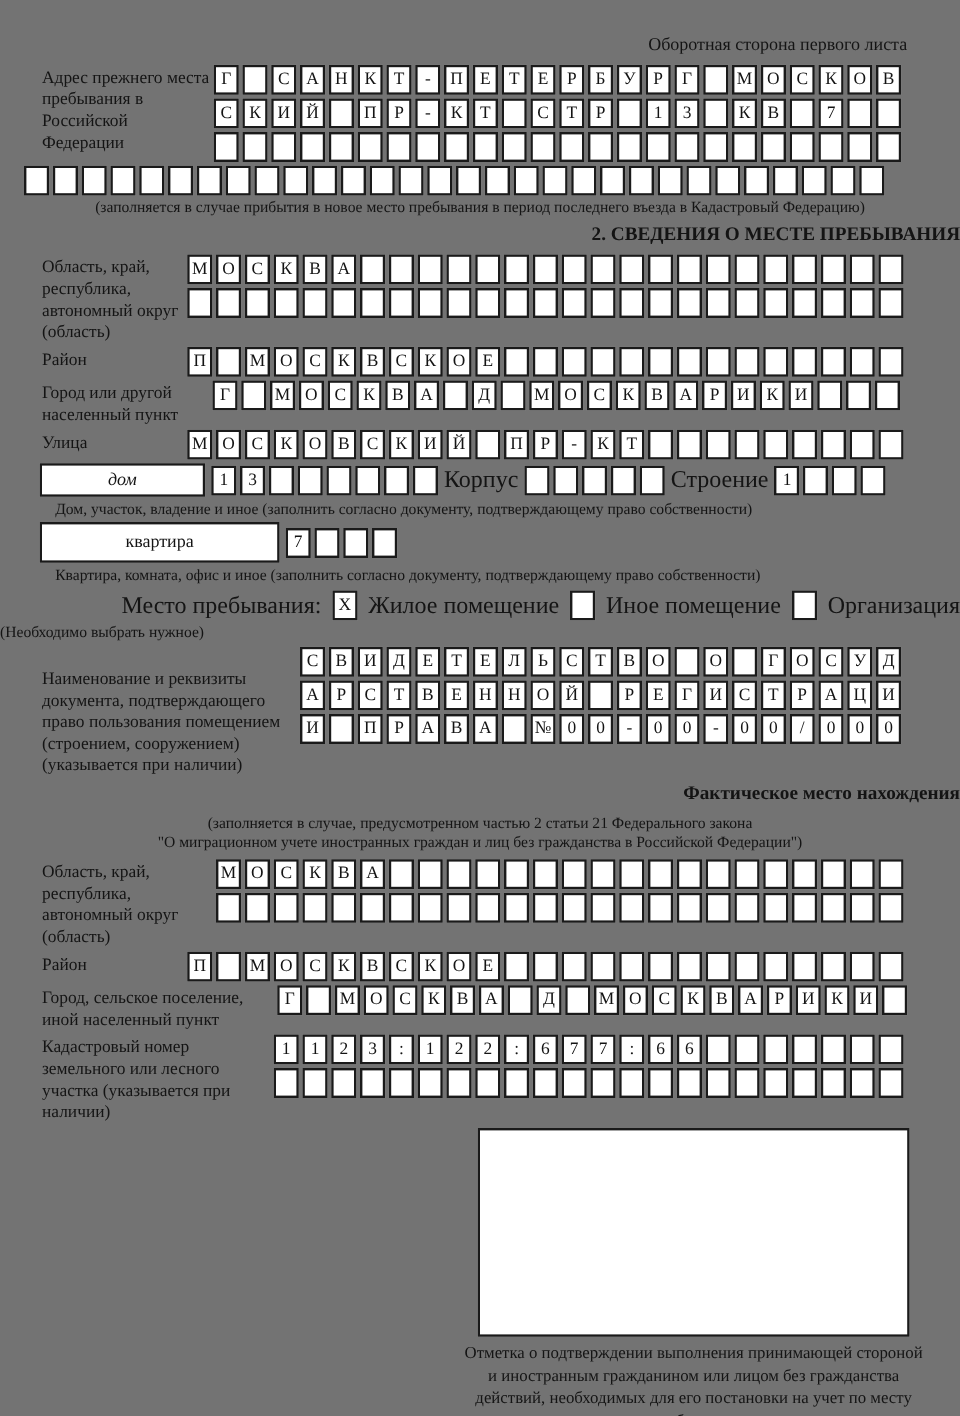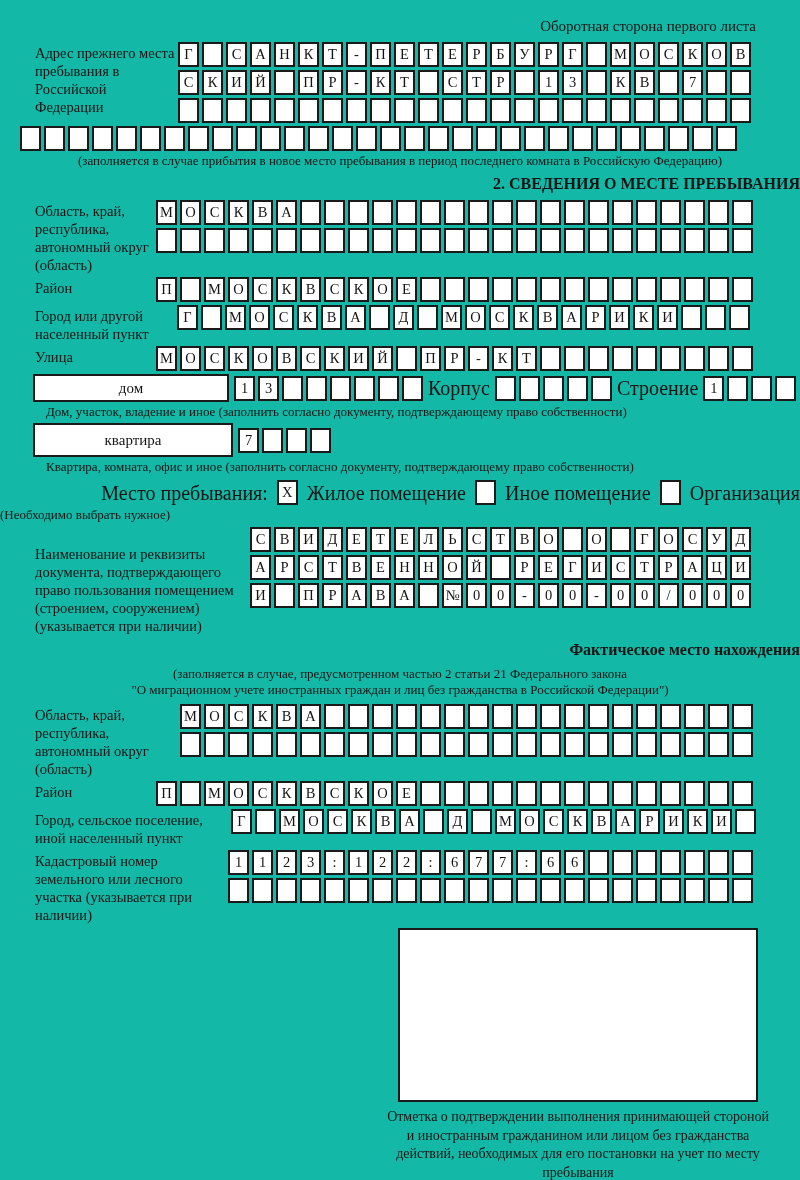--- a/index.html
+++ b/index.html
@@ -1,25 +1,25 @@
 <!DOCTYPE html>
 <html><head>
 <meta charset="utf-8">
 <style>
   html,body{margin:0;padding:0;background:#888;}
   .page{
     position:relative;
     width:800px;height:1180px;
     margin:0 auto;
-    background:#14b8a6;
+    background:#737373;
     color:#141414;
     font-family:"Liberation Serif","DejaVu Serif",serif;
     overflow:hidden;
     box-sizing:border-box;
-    padding-top:17px;
+    padding-top:29px;
   }
   .hdr{
     text-align:right;
     margin-right:44px;
     font-size:15px;
     line-height:19px;
   }
   
   .cells{display:flex;gap:3px;}
   .cell{
@@ -48,21 +48,21 @@
     text-align:right;font-weight:bold;font-size:16px;
     margin:5px 0 6px 0;line-height:20px;
   }
   .hrow{display:flex;align-items:center;margin:2px 0 2px 33px;gap:5px;}
   .wbox{
     border:2px solid #1a1a1a;box-sizing:border-box;
     text-align:center;font-size:15px;
     display:flex;align-items:center;justify-content:center;
     background:#fff;
   }
-  .dombox{width:196px;height:28px;}
+  .dombox{width:138px;height:28px;font-style:italic;}
   .kvbox{width:200px;height:34px;}
   .inl{font-size:20px;line-height:20px;white-space:nowrap;}
   .capnote{margin:1px 0 3px 46px;}
   .stayrow{display:flex;align-items:center;margin:5px 0 1px 35px;gap:9px;justify-content:flex-end;}
   .staynote{margin:2px 0 4px 0;width:760px;}
   .stamp{
     width:360px;height:174px;
     border:2px solid #1a1a1a;box-sizing:border-box;
     margin:4px 0 6px 398px;
     background:#fff;
@@ -190,21 +190,21 @@
       <span class="cell"></span>
       <span class="cell"></span>
       <span class="cell"></span>
       <span class="cell"></span>
       <span class="cell"></span>
       <span class="cell"></span>
       <span class="cell"></span>
       <span class="cell"></span>
       <span class="cell"></span>
     </div>
-  <div class="note center">(заполняется в случае прибытия в новое место пребывания в период последнего комната в Российскую Федерацию)</div>
+  <div class="note center">(заполняется в случае прибытия в новое место пребывания в период последнего въезда в Кадастровый Федерацию)</div>
 
   <div class="title">2. СВЕДЕНИЯ О МЕСТЕ ПРЕБЫВАНИЯ</div>
 
   <div class="frow">
     <div class="lbl w121">Область, край, республика, автономный округ (область)</div>
     <div class="gcol">
       <div class="cells">
           <span class="cell">М</span>
           <span class="cell">О</span>
           <span class="cell">С</span>

